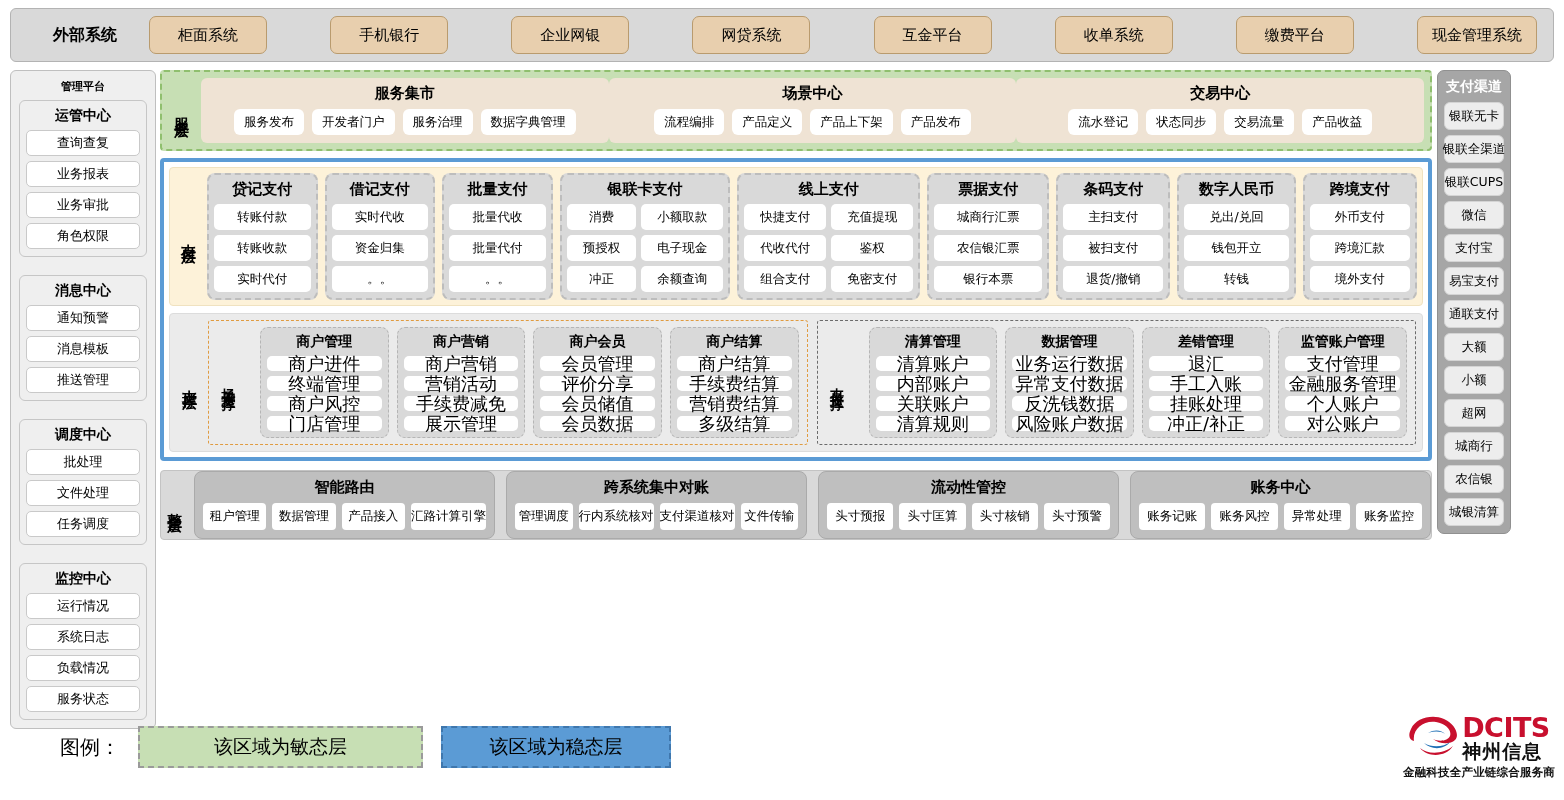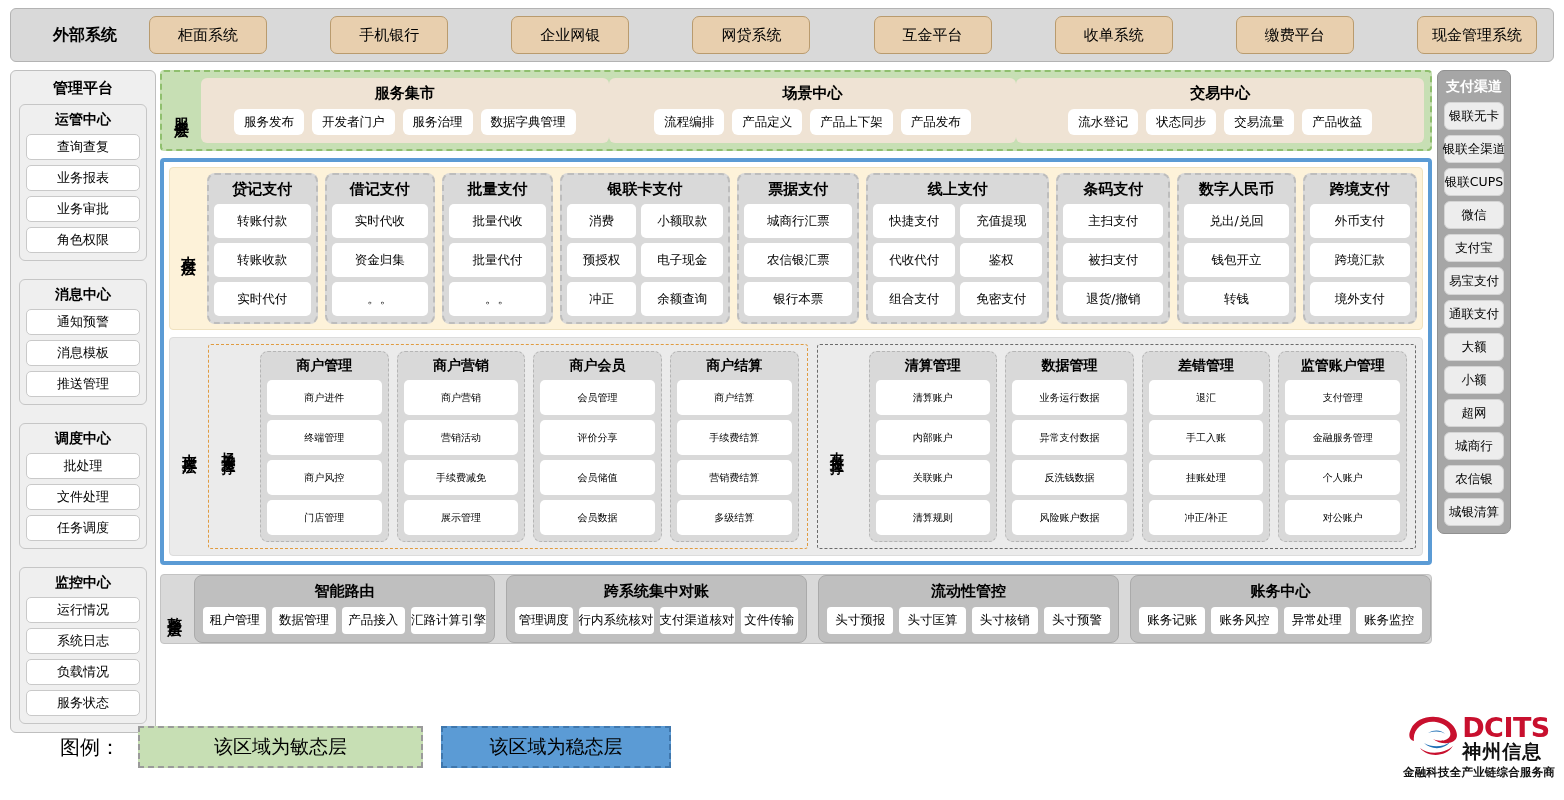--- a/index.html
+++ b/index.html
@@ -28,21 +28,21 @@
     display:flex;align-items:center;justify-content:center;
     font-size:15px;white-space:nowrap;box-sizing:border-box;
   }
 
   
   .left-side{
     position:absolute;left:10px;top:70px;width:146px;
     background:#efefef;border:1px solid #bfbfbf;border-radius:6px;
     box-sizing:border-box;padding:6px 8px 8px;
   }
-  .left-title{font-weight:bold;font-size:15px;text-align:center;margin:2px 0 6px;}
+  .left-title{font-weight:bold;font-size:11px;text-align:center;margin:2px 0 6px;}
   .lgroup{
     background:#efefef;border:1px solid #c6c6c6;border-radius:6px;
     padding:4px 6px 7px;margin-bottom:18px;
   }
   .lgroup:last-child{margin-bottom:0;}
   .lgroup-title{font-weight:bold;font-size:14px;text-align:center;margin:2px 0 5px;}
   .lchip{
     background:#fff;border:1px solid #c9c9c9;border-radius:5px;
     height:24px;display:flex;align-items:center;justify-content:center;
     font-size:13px;margin-bottom:5px;
@@ -103,21 +103,21 @@
   .pay-groups{display:flex;flex:1;gap:7px;}
   .pgroup{
     background:#d9d9d9;border:2px dashed #bdbdbd;border-radius:8px;
     padding:3px 5px 6px;box-sizing:border-box;display:flex;flex-direction:column;
   }
   .pgroup-title{font-weight:bold;font-size:15px;text-align:center;margin:2px 0 5px;white-space:nowrap;}
   .pgrid{display:grid;gap:5px;}
   .pgrid.c1{grid-template-columns:1fr;}
   .pgrid.c2{grid-template-columns:1fr 1fr;}
   .pchip{
-    background:#fff;border-radius:5px;height:34px;
+    background:#fff;border-radius:5px;height:26px;
     display:flex;align-items:center;justify-content:center;
     font-size:12.5px;white-space:nowrap;padding:0 16px;box-sizing:border-box;
   }
 
   
   .sup-layer{
     margin-top:7px;background:#ebebeb;border:1px solid #dcdcdc;border-radius:4px;
     padding:6px 6px;display:flex;gap:6px;align-items:stretch;box-sizing:border-box;
   }
   .sup-halves{display:flex;flex:1;gap:9px;}
@@ -131,23 +131,23 @@
     flex:none;width:24px;display:flex;align-items:center;justify-content:center;
     font-weight:bold;font-size:14px;writing-mode:vertical-rl;text-orientation:upright;letter-spacing:3px;
   }
   .sup-groups{display:flex;flex:1;gap:8px;}
   .sgroup{
     flex:1;background:#d9d9d9;border:1px dashed #b5b5b5;border-radius:8px;
     padding:3px 6px 6px;box-sizing:border-box;
   }
   .sgroup-title{font-weight:bold;font-size:14px;text-align:center;margin:2px 0 5px;white-space:nowrap;}
   .schip{
-    background:#fff;border-radius:5px;height:35px;
+    background:#fff;border-radius:5px;height:15px;
     display:flex;align-items:center;justify-content:center;
-    font-size:10px;margin-bottom:5px;white-space:nowrap;
+    font-size:18px;margin-bottom:5px;white-space:nowrap;
   }
   .schip:last-child{margin-bottom:0;}
 
   
   .int-layer{
     margin-top:9px;background:#d9d9d9;border:1px solid #c3c3c3;border-radius:4px;
     display:flex;gap:7px;align-items:stretch;box-sizing:border-box;
   }
   .int-groups{display:flex;flex:1;gap:11px;}
   .igroup{
@@ -327,38 +327,38 @@
             <div class="pgrid c2">
               <div class="pchip">消费</div>
               <div class="pchip">小额取款</div>
               <div class="pchip">预授权</div>
               <div class="pchip">电子现金</div>
               <div class="pchip">冲正</div>
               <div class="pchip">余额查询</div>
             </div>
           </div>
 
-          <div class="pgroup" style="flex:1.14">
-            <div class="pgroup-title">票据支付</div>
-            <div class="pgrid c1">
-              <div class="pchip">城商行汇票</div>
-              <div class="pchip">农信银汇票</div>
-              <div class="pchip">银行本票</div>
-            </div>
-          </div>
-
           <div class="pgroup" style="flex:1.62">
             <div class="pgroup-title">线上支付</div>
             <div class="pgrid c2">
               <div class="pchip">快捷支付</div>
               <div class="pchip">充值提现</div>
               <div class="pchip">代收代付</div>
               <div class="pchip">鉴权</div>
               <div class="pchip">组合支付</div>
               <div class="pchip">免密支付</div>
+            </div>
+          </div>
+
+          <div class="pgroup" style="flex:1.14">
+            <div class="pgroup-title">票据支付</div>
+            <div class="pgrid c1">
+              <div class="pchip">城商行汇票</div>
+              <div class="pchip">农信银汇票</div>
+              <div class="pchip">银行本票</div>
             </div>
           </div>
 
           <div class="pgroup" style="flex:1.06">
             <div class="pgroup-title">条码支付</div>
             <div class="pgrid c1">
               <div class="pchip">主扫支付</div>
               <div class="pchip">被扫支付</div>
               <div class="pchip">退货/撤销</div>
             </div>

